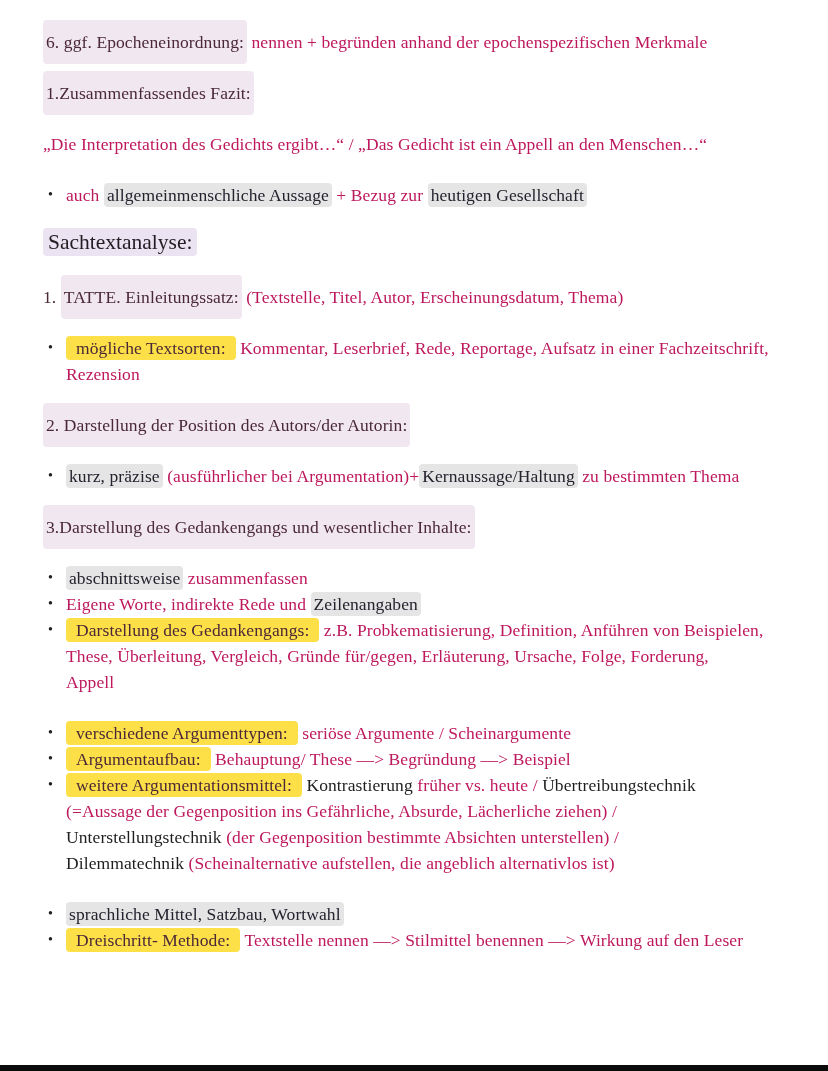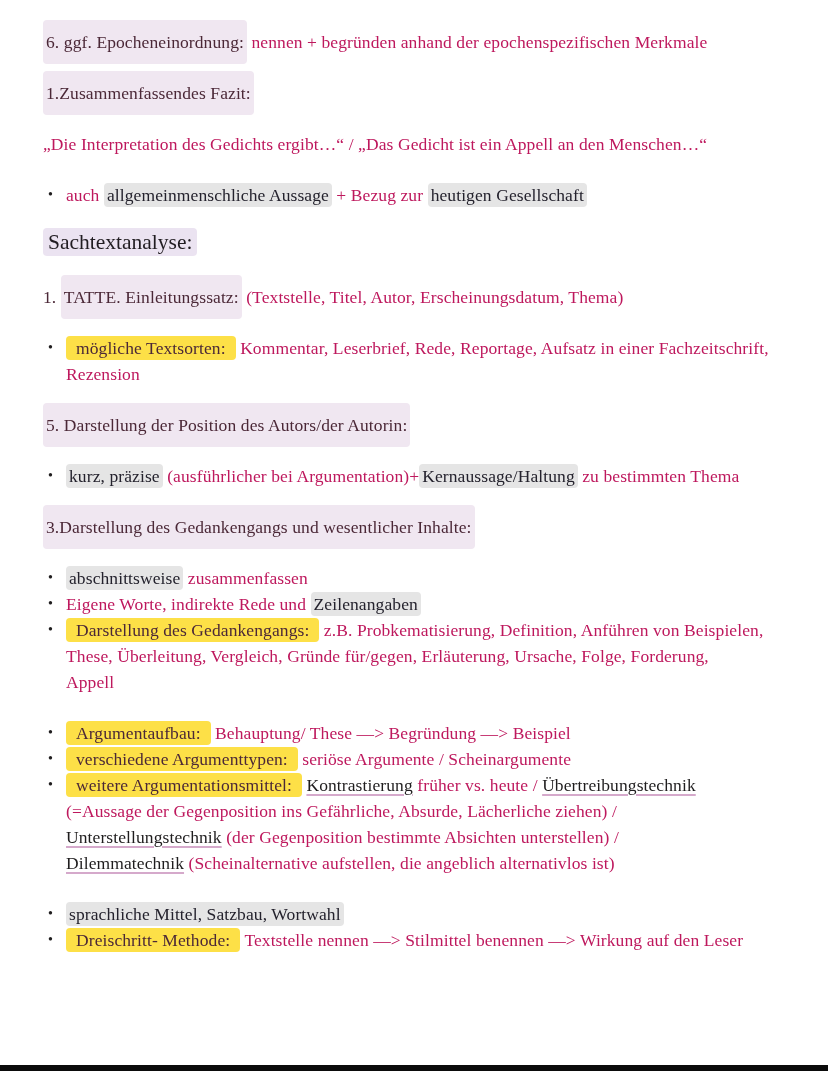--- a/index.html
+++ b/index.html
@@ -66,21 +66,20 @@
   }
   .seg-mh-blue {
     color: #4b2837;
     background: #fde047;
     padding: 2px 10px;
     border-radius: 4px;
     box-decoration-break: clone;
     -webkit-box-decoration-break: clone;
   }
   .seg-u {
-    text-decoration: underline;
     text-decoration-color: #d5a9cb;
     text-decoration-thickness: 2px;
     text-underline-offset: 3px;
   }
   .seg-lav {
     background: #ebe3f1;
     padding: 2px 5px;
     border-radius: 4px;
   }
   .bottom-bar {
@@ -101,33 +100,33 @@
       <div class="p block"><span class="seg-mh-pink">1.Zusammenfassendes Fazit:</span></div>
       <div class="p block"><span class="seg-plain">„Die Interpretation des Gedichts ergibt…“ / „Das Gedicht ist ein Appell an den Menschen…“</span></div>
       <div class="block list">
         <div class="li"><span class="seg-plain">auch </span><span class="seg-bh">allgemeinmenschliche Aussage</span><span class="seg-plain"> + Bezug zur </span><span class="seg-bh">heutigen Gesellschaft</span></div>
       </div>
       <div class="heading block"><span class="seg-lav">Sachtextanalyse:</span></div>
       <div class="p block"><span class="seg-maroon">1. </span><span class="seg-mh-pink">TATTE. Einleitungssatz:</span><span class="seg-plain"> (Textstelle, Titel, Autor, Erscheinungsdatum, Thema)</span></div>
       <div class="block list">
         <div class="li"><span class="seg-mh-blue">mögliche Textsorten:</span><span class="seg-plain"> Kommentar, Leserbrief, Rede, Reportage, Aufsatz in einer Fachzeitschrift,</span><br><span class="seg-plain">Rezension</span></div>
       </div>
-      <div class="p block"><span class="seg-mh-pink">5. Darstellung der Position des Autors/der Autorin:</span></div>
+      <div class="p block"><span class="seg-mh-pink">2. Darstellung der Position des Autors/der Autorin:</span></div>
       <div class="block list">
         <div class="li"><span class="seg-bh">kurz, präzise</span><span class="seg-plain"> (ausführlicher bei Argumentation)+</span><span class="seg-bh">Kernaussage/Haltung</span><span class="seg-plain"> zu bestimmten Thema</span></div>
       </div>
       <div class="p block"><span class="seg-mh-pink">3.Darstellung des Gedankengangs und wesentlicher Inhalte:</span></div>
       <div class="block list">
         <div class="li"><span class="seg-bh">abschnittsweise</span><span class="seg-plain"> zusammenfassen</span></div>
         <div class="li"><span class="seg-plain">Eigene Worte, indirekte Rede und </span><span class="seg-bh">Zeilenangaben</span></div>
         <div class="li"><span class="seg-mh-blue">Darstellung des Gedankengangs:</span><span class="seg-plain"> z.B. Probkematisierung, Definition, Anführen von Beispielen,</span><br><span class="seg-plain">These, Überleitung, Vergleich, Gründe für/gegen, Erläuterung, Ursache, Folge, Forderung,</span><br><span class="seg-plain">Appell</span></div>
       </div>
       <div class="block list">
+        <div class="li"><span class="seg-mh-blue">verschiedene Argumenttypen:</span><span class="seg-plain"> seriöse Argumente / Scheinargumente</span></div>
         <div class="li"><span class="seg-mh-blue">Argumentaufbau:</span><span class="seg-plain"> Behauptung/ These —&gt; Begründung —&gt; Beispiel</span></div>
-        <div class="li"><span class="seg-mh-blue">verschiedene Argumenttypen:</span><span class="seg-plain"> seriöse Argumente / Scheinargumente</span></div>
         <div class="li"><span class="seg-mh-blue">weitere Argumentationsmittel:</span><span class="seg-plain"> </span><span class="seg-u">Kontrastierung</span><span class="seg-plain"> früher vs. heute / </span><span class="seg-u">Übertreibungstechnik</span><br><span class="seg-plain">(=Aussage der Gegenposition ins Gefährliche, Absurde, Lächerliche ziehen) /</span><br><span class="seg-u">Unterstellungstechnik</span><span class="seg-plain"> (der Gegenposition bestimmte Absichten unterstellen) /</span><br><span class="seg-u">Dilemmatechnik</span><span class="seg-plain"> (Scheinalternative aufstellen, die angeblich alternativlos ist)</span></div>
       </div>
       <div class="block list">
         <div class="li"><span class="seg-bh">sprachliche Mittel, Satzbau, Wortwahl</span></div>
         <div class="li"><span class="seg-mh-blue">Dreischritt- Methode:</span><span class="seg-plain"> Textstelle nennen —&gt; Stilmittel benennen —&gt; Wirkung auf den Leser</span></div>
       </div>
     </div>
   <div class="bottom-bar"></div>
 </div>
 

